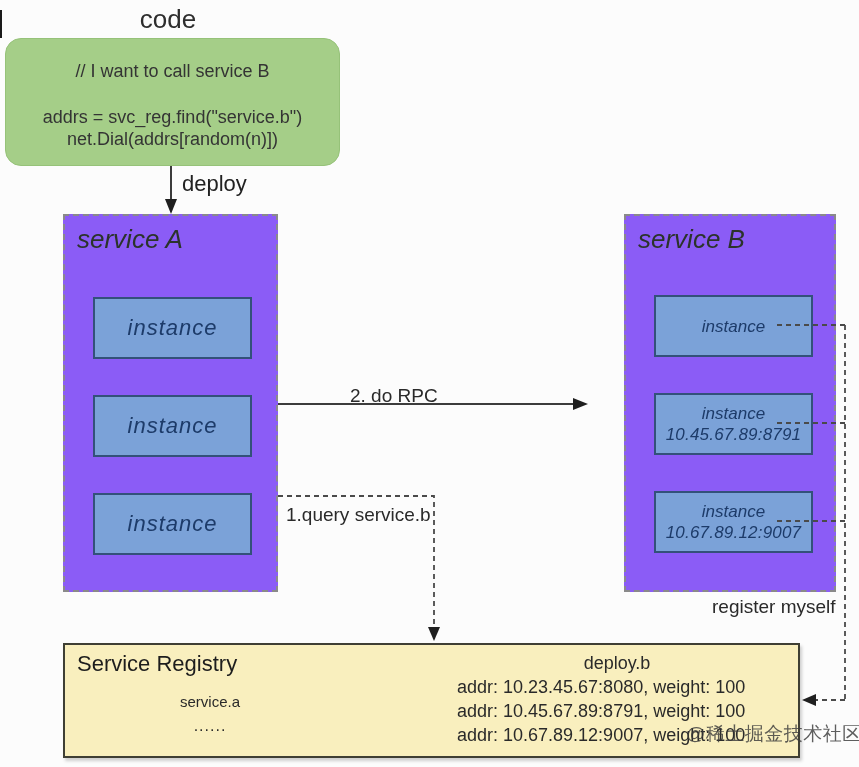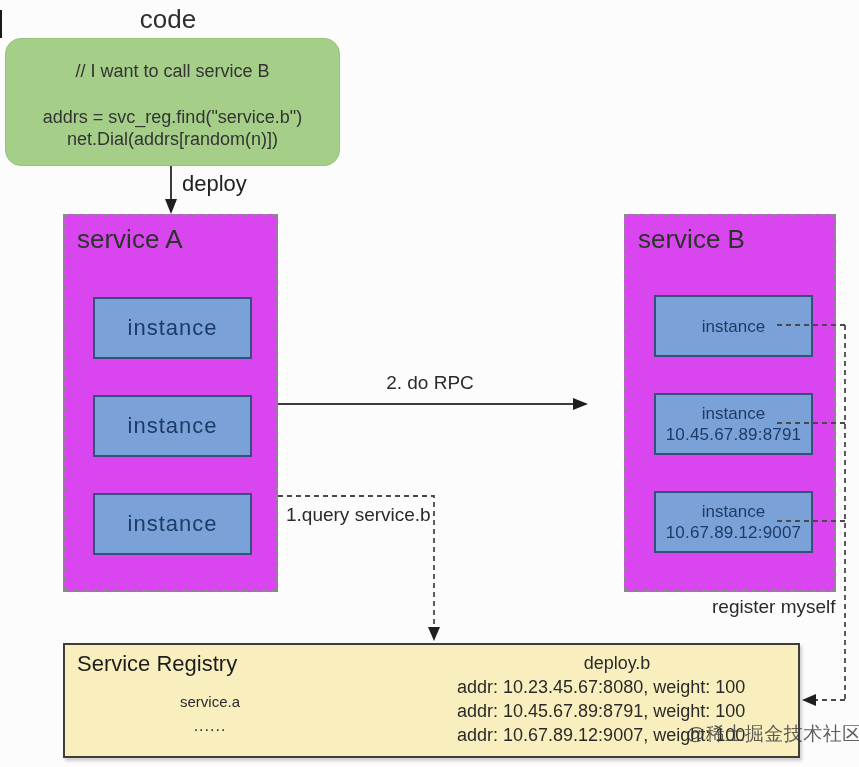--- a/index.html
+++ b/index.html
@@ -35,21 +35,21 @@
     left:0;top:90px;width:100%;text-align:center;
     font-size:18px;color:#343434;
   }
 
   .deploy-label{
     left:182px;top:171px;font-size:22px;color:#222;
   }
 
   
   .service-box{
-    background:#d946ef;border:2px dashed #8a8a8a;box-sizing:border-box;
+    background:#8b5cf6;border:2px dashed #8a8a8a;box-sizing:border-box;font-style:italic;
   }
   .service-a{left:63px;top:214px;width:215px;height:378px;}
   .service-b{left:588px;top:214px;width:212px;height:378px;margin-left:36px;}
   .service-title{
     position:absolute;left:12px;top:8px;
     font-size:26px;color:#2b332b;
   }
 
   .instance{
     position:absolute;
@@ -58,21 +58,21 @@
     color:#1d3b69;
   }
   .inst-a{left:28px;width:159px;height:62px;font-size:22px;letter-spacing:1px;}
   .inst-a1{top:81px;} .inst-a2{top:179px;} .inst-a3{top:277px;}
   .inst-b{left:28px;width:159px;height:62px;}
   .inst-b1{top:79px;} .inst-b2{top:177px;} .inst-b3{top:275px;}
   .inst-b .inst-name{font-size:17px;line-height:21px;}
   .inst-b .inst-addr{font-size:17px;line-height:21px;letter-spacing:0.2px;}
 
   
-  .rpc-label{left:350px;top:372px;width:160px;text-align:center;font-size:19px;color:#2a2a2a;}
+  .rpc-label{left:350px;top:385px;width:160px;text-align:left;font-size:19px;color:#2a2a2a;}
   .query-label{left:286px;top:504px;font-size:19px;color:#2a2a2a;}
   .register-label{left:712px;top:596px;font-size:19px;color:#2a2a2a;}
 
   
   .registry{
     left:63px;top:643px;width:737px;height:115px;
     background:#f9efbe;border:2px solid #3f3f34;box-sizing:border-box;
     box-shadow:2px 3px 3px rgba(0,0,0,0.18);
   }
   .registry-title{position:absolute;left:12px;top:6px;font-size:22px;color:#1d1d1d;}

